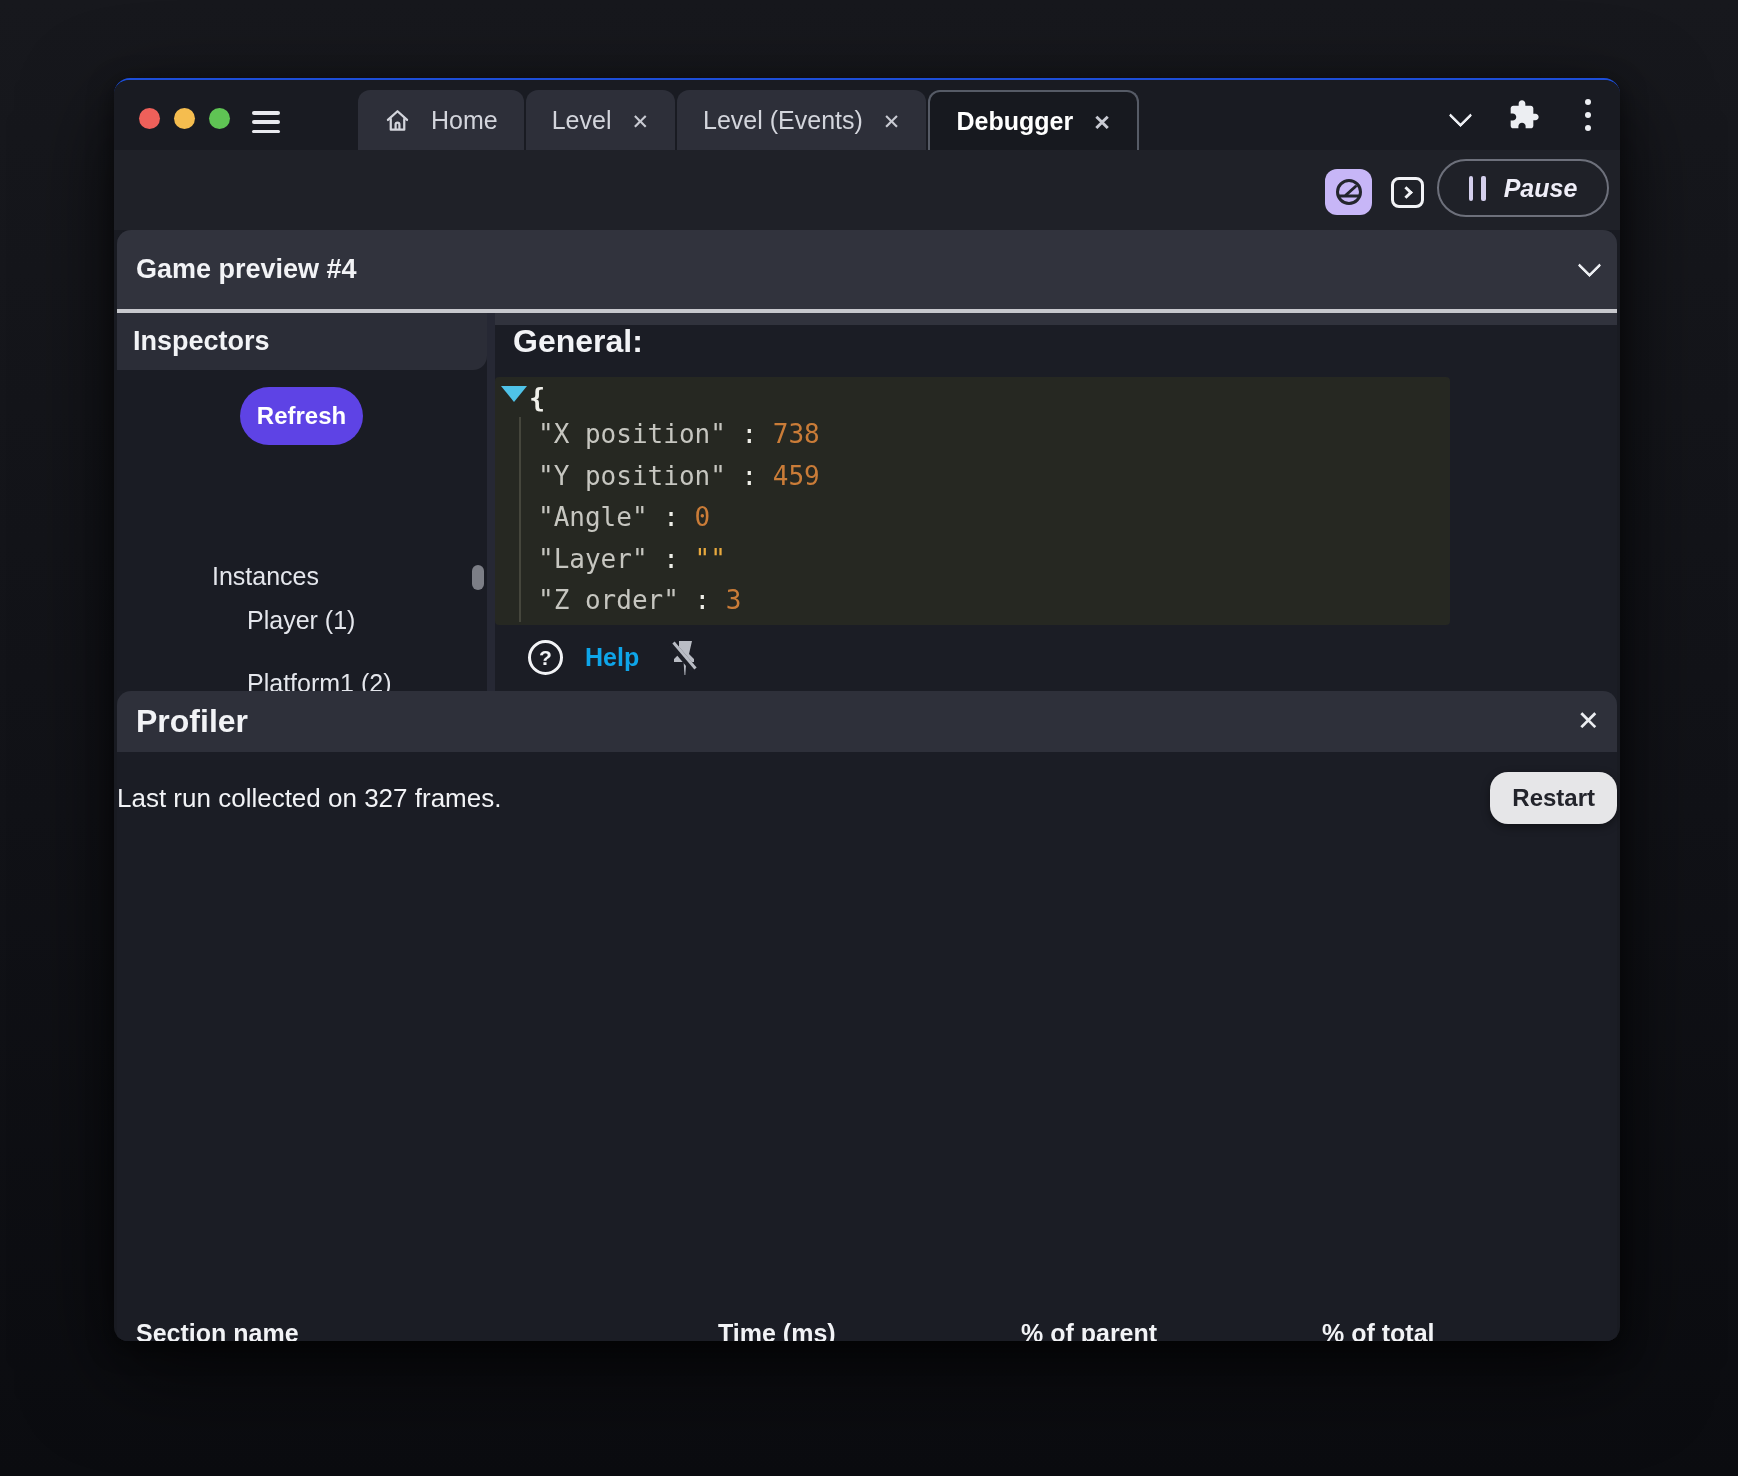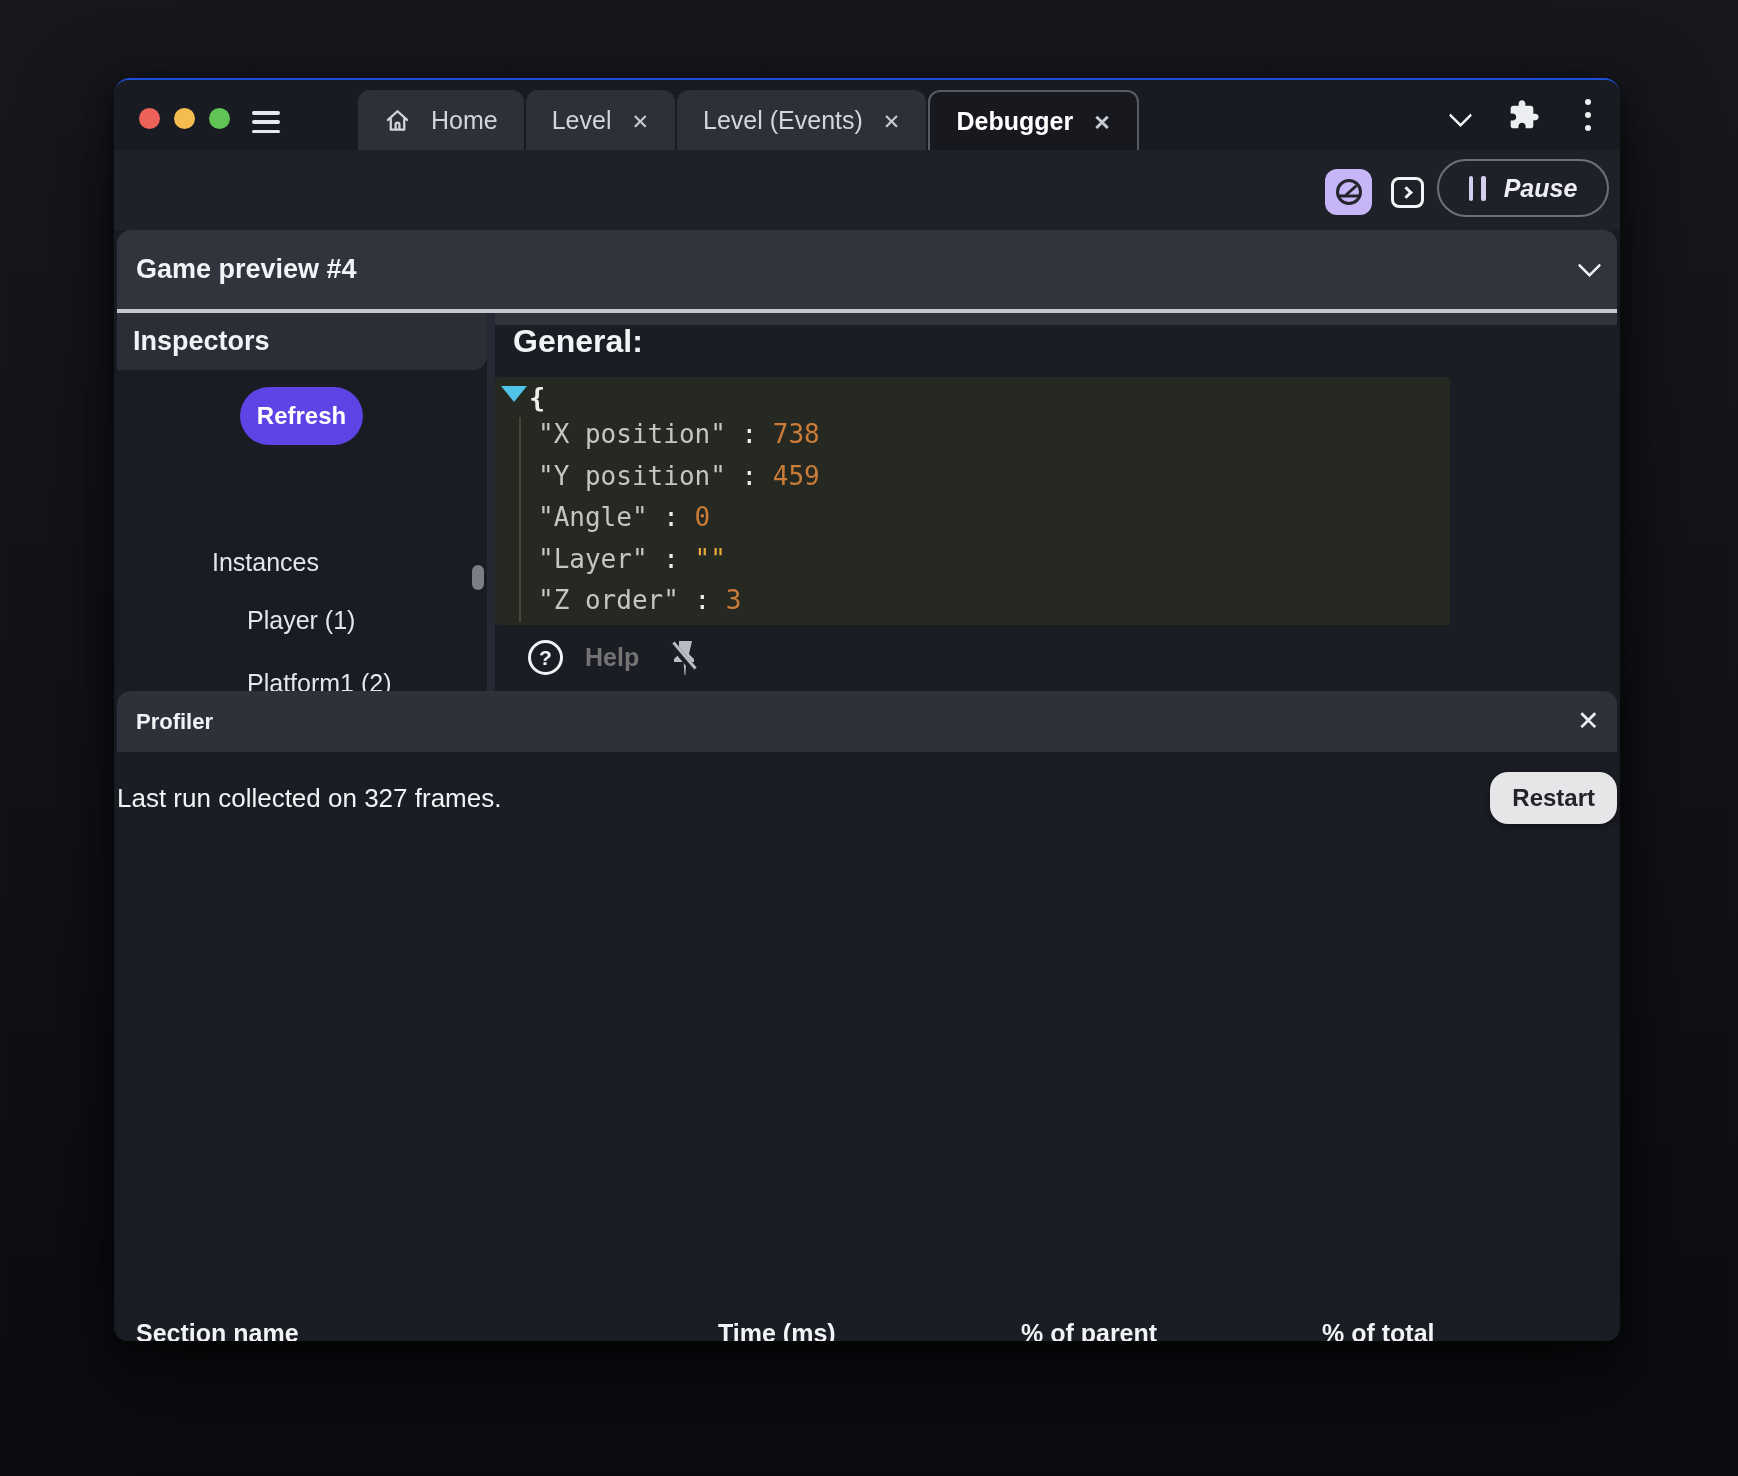--- a/index.html
+++ b/index.html
@@ -80,28 +80,28 @@
     border-left:13px solid transparent; border-right:13px solid transparent; border-top:16px solid #4fc3e8; cursor:pointer; }
   .json-brace{ position:absolute; left:34px; top:5px; color:#f0f0ea; font-size:27px; font-weight:bold; }
   .json-guide{ position:absolute; left:24px; top:40px; width:2px; height:205px; background:#45463c; }
   .json-line{ position:absolute; left:43px; height:32px; display:flex; align-items:center;
     font-size:26px; white-space:pre; }
   .jkey{ color:#c6c6c0; } .jpun{ color:#eeeee8; } .jnum{ color:#ca7c38; } .jstr{ color:#e8a93e; }
   
   .help-circle{ position:absolute; left:411px; top:410px; width:35px; height:35px; border-radius:50%;
     border:3px solid #f2f3f6; color:#f2f3f6; font-size:21px; font-weight:bold;
     display:flex; align-items:center; justify-content:center; cursor:pointer; }
-  .help-label{ position:absolute; left:468px; top:413px; color:#737373; font-size:25px; font-weight:bold;text-align:right; }
+  .help-label{ position:absolute; left:468px; top:413px; color:#0ea5e9; font-size:25px; font-weight:bold;text-align:right; }
   .pin-btn{ position:absolute; left:548px; top:406px; width:40px; height:44px; cursor:pointer; }
   
   .profiler{ position:absolute; left:0; top:461px; width:1500px; height:652px; background:#1b1d25; }
   .prof-header{ position:absolute; left:0; top:0; width:100%; height:61px; background:#2e303a;
     border-radius:14px 14px 0 0; }
   .prof-header .title{ position:absolute; left:19px; top:0; height:61px; display:flex; align-items:center;
-    color:#f2f3f6; font-size:22px; font-weight:bold; }
+    color:#f2f3f6; font-size:32px; font-weight:bold; }
   .prof-close{ position:absolute; left:1460px; top:14px; color:#eceef2; font-size:27px; cursor:pointer; }
   .status-row{ position:absolute; left:0; top:81px; width:100%; height:52px;
     display:flex; align-items:center; justify-content:space-between; gap:6px; }
   .status-text{ color:#f2f3f6; font-size:26px; }
   .restart-btn{ height:52px; border-radius:18px; background:#e6e6e8; color:#23242b;
     font-size:24px; font-weight:bold; display:flex; align-items:center; padding:0 22px; cursor:pointer;
     box-shadow:0 3px 8px rgba(0,0,0,.4); }
   .tbl-head span{ position:absolute; top:628px; color:#f2f3f6; font-size:25px; font-weight:bold; }
 </style>
 </head>
@@ -186,21 +186,21 @@
     <div class="preview-header">
       <span class="title">Game preview #4</span>
       <span class="chev"></span>
     </div>
     <div class="light-divider"></div>
 
     <div class="inspectors">
       <div class="insp-header">Inspectors</div>
       <div class="refresh-btn">Refresh</div>
       <div id="insp-items">
-          <div class="insp-item" style="top: 229px; padding-left: 95px;">Instances</div>
+          <div class="insp-item" style="top: 243px; padding-left: 95px;">Instances</div>
           <div class="insp-item" style="top: 287px; padding-left: 130px;">Player (1)</div>
           <div class="insp-item" style="top: 350px; padding-left: 130px;">Platform1 (2)</div>
           <div class="insp-item" style="top: 409px; padding-left: 159px;">#24</div>
         </div>
       <div class="insp-scroll"></div>
     </div>
     <div class="insp-divider"></div>
 
     <div class="general-title">General:</div>
     <div class="json-box">

